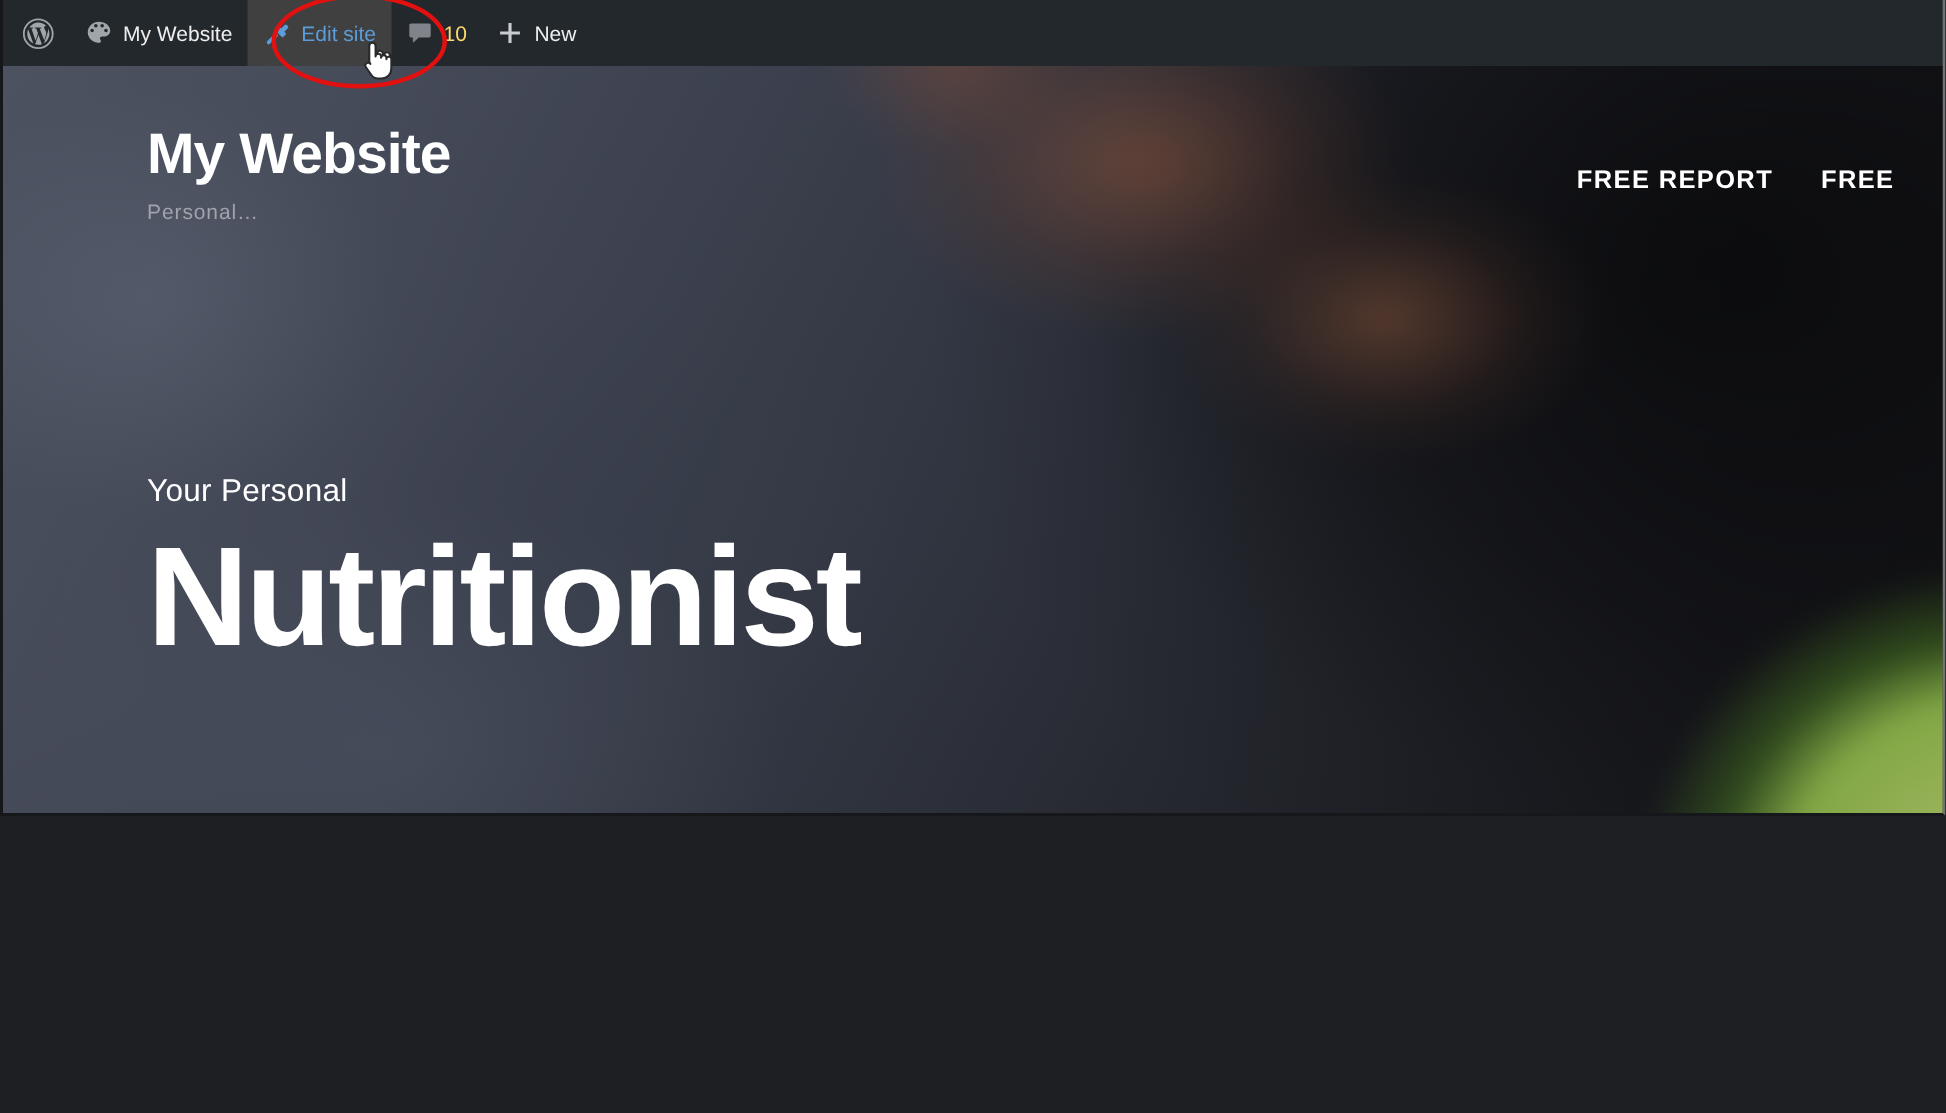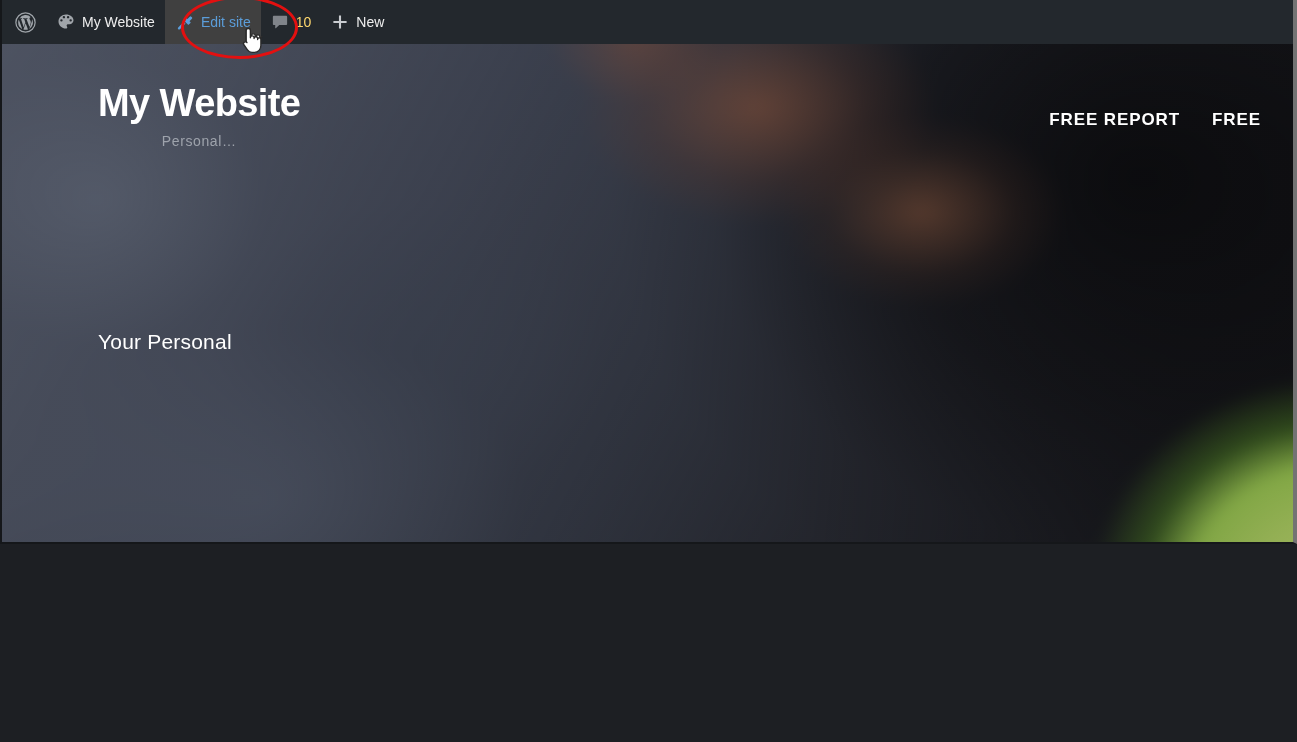--- a/index.html
+++ b/index.html
@@ -12,23 +12,22 @@
     background: #1d1f23;
     font-family: "Liberation Sans", sans-serif;
   }
 
   #viewport {
     position: relative;
     width: 1297px;
     height: 544px;
     overflow: hidden;
     border-left: 2px solid #15171a;
-    border-right: 4px solid #737373;
+    border-right: 2px solid #737373;
     border-bottom: 2px solid #15171a;
-    text-align: center;
   }
 
   
   #adminbar {
     position: absolute;
     top: 0; left: 0; right: 0;
     height: 44px;
     background: #23282d;
     display: flex;
     align-items: stretch;
@@ -141,21 +140,21 @@
     text-decoration: none;
     font-size: 17px;
     font-weight: bold;
     letter-spacing: 0.9px;
   }
 
   
   #hero-copy {
     position: absolute;
     left: 96px;
-    top: 286px;
+    top: 272px;
     max-width: 760px;
   }
 
   #hero-eyebrow {
     font-size: 21px;
     color: #ffffff;
     letter-spacing: 0.2px;
     font-weight: normal;
     margin-bottom: 12px;
   }
@@ -285,20 +284,21 @@
         </div>
 
         <nav id="site-nav">
           <a href="#">FREE REPORT</a>
           <a href="#">FREE</a>
         </nav>
       </div>
 
       <div id="hero-copy">
         <div id="hero-eyebrow">Your Personal</div>
+        <h1 id="hero-headline">Nutritionist</h1>
       </div>
 
     </div>
   </div>
 
   <div id="annotation-ellipse"></div>
 
   <div id="mouse-cursor">
     <svg width="25" height="31" viewBox="0 0 25 31">
       <path d="M8.2 16.2V5.6c0-1.15.93-2.08 2.08-2.08s2.08.93 2.08 2.08v7.1h1.1v-2.0c0-1.02.83-1.85 1.85-1.85s1.85.83 1.85 1.85v2.2h1.1v-1.2c0-.98.8-1.78 1.78-1.78s1.78.8 1.78 1.78v1.6h1.05v-.3c0-.9.73-1.63 1.63-1.63v0" fill="#ffffff" stroke="#2b2b2b" stroke-width="1.3" stroke-linejoin="round"></path>

